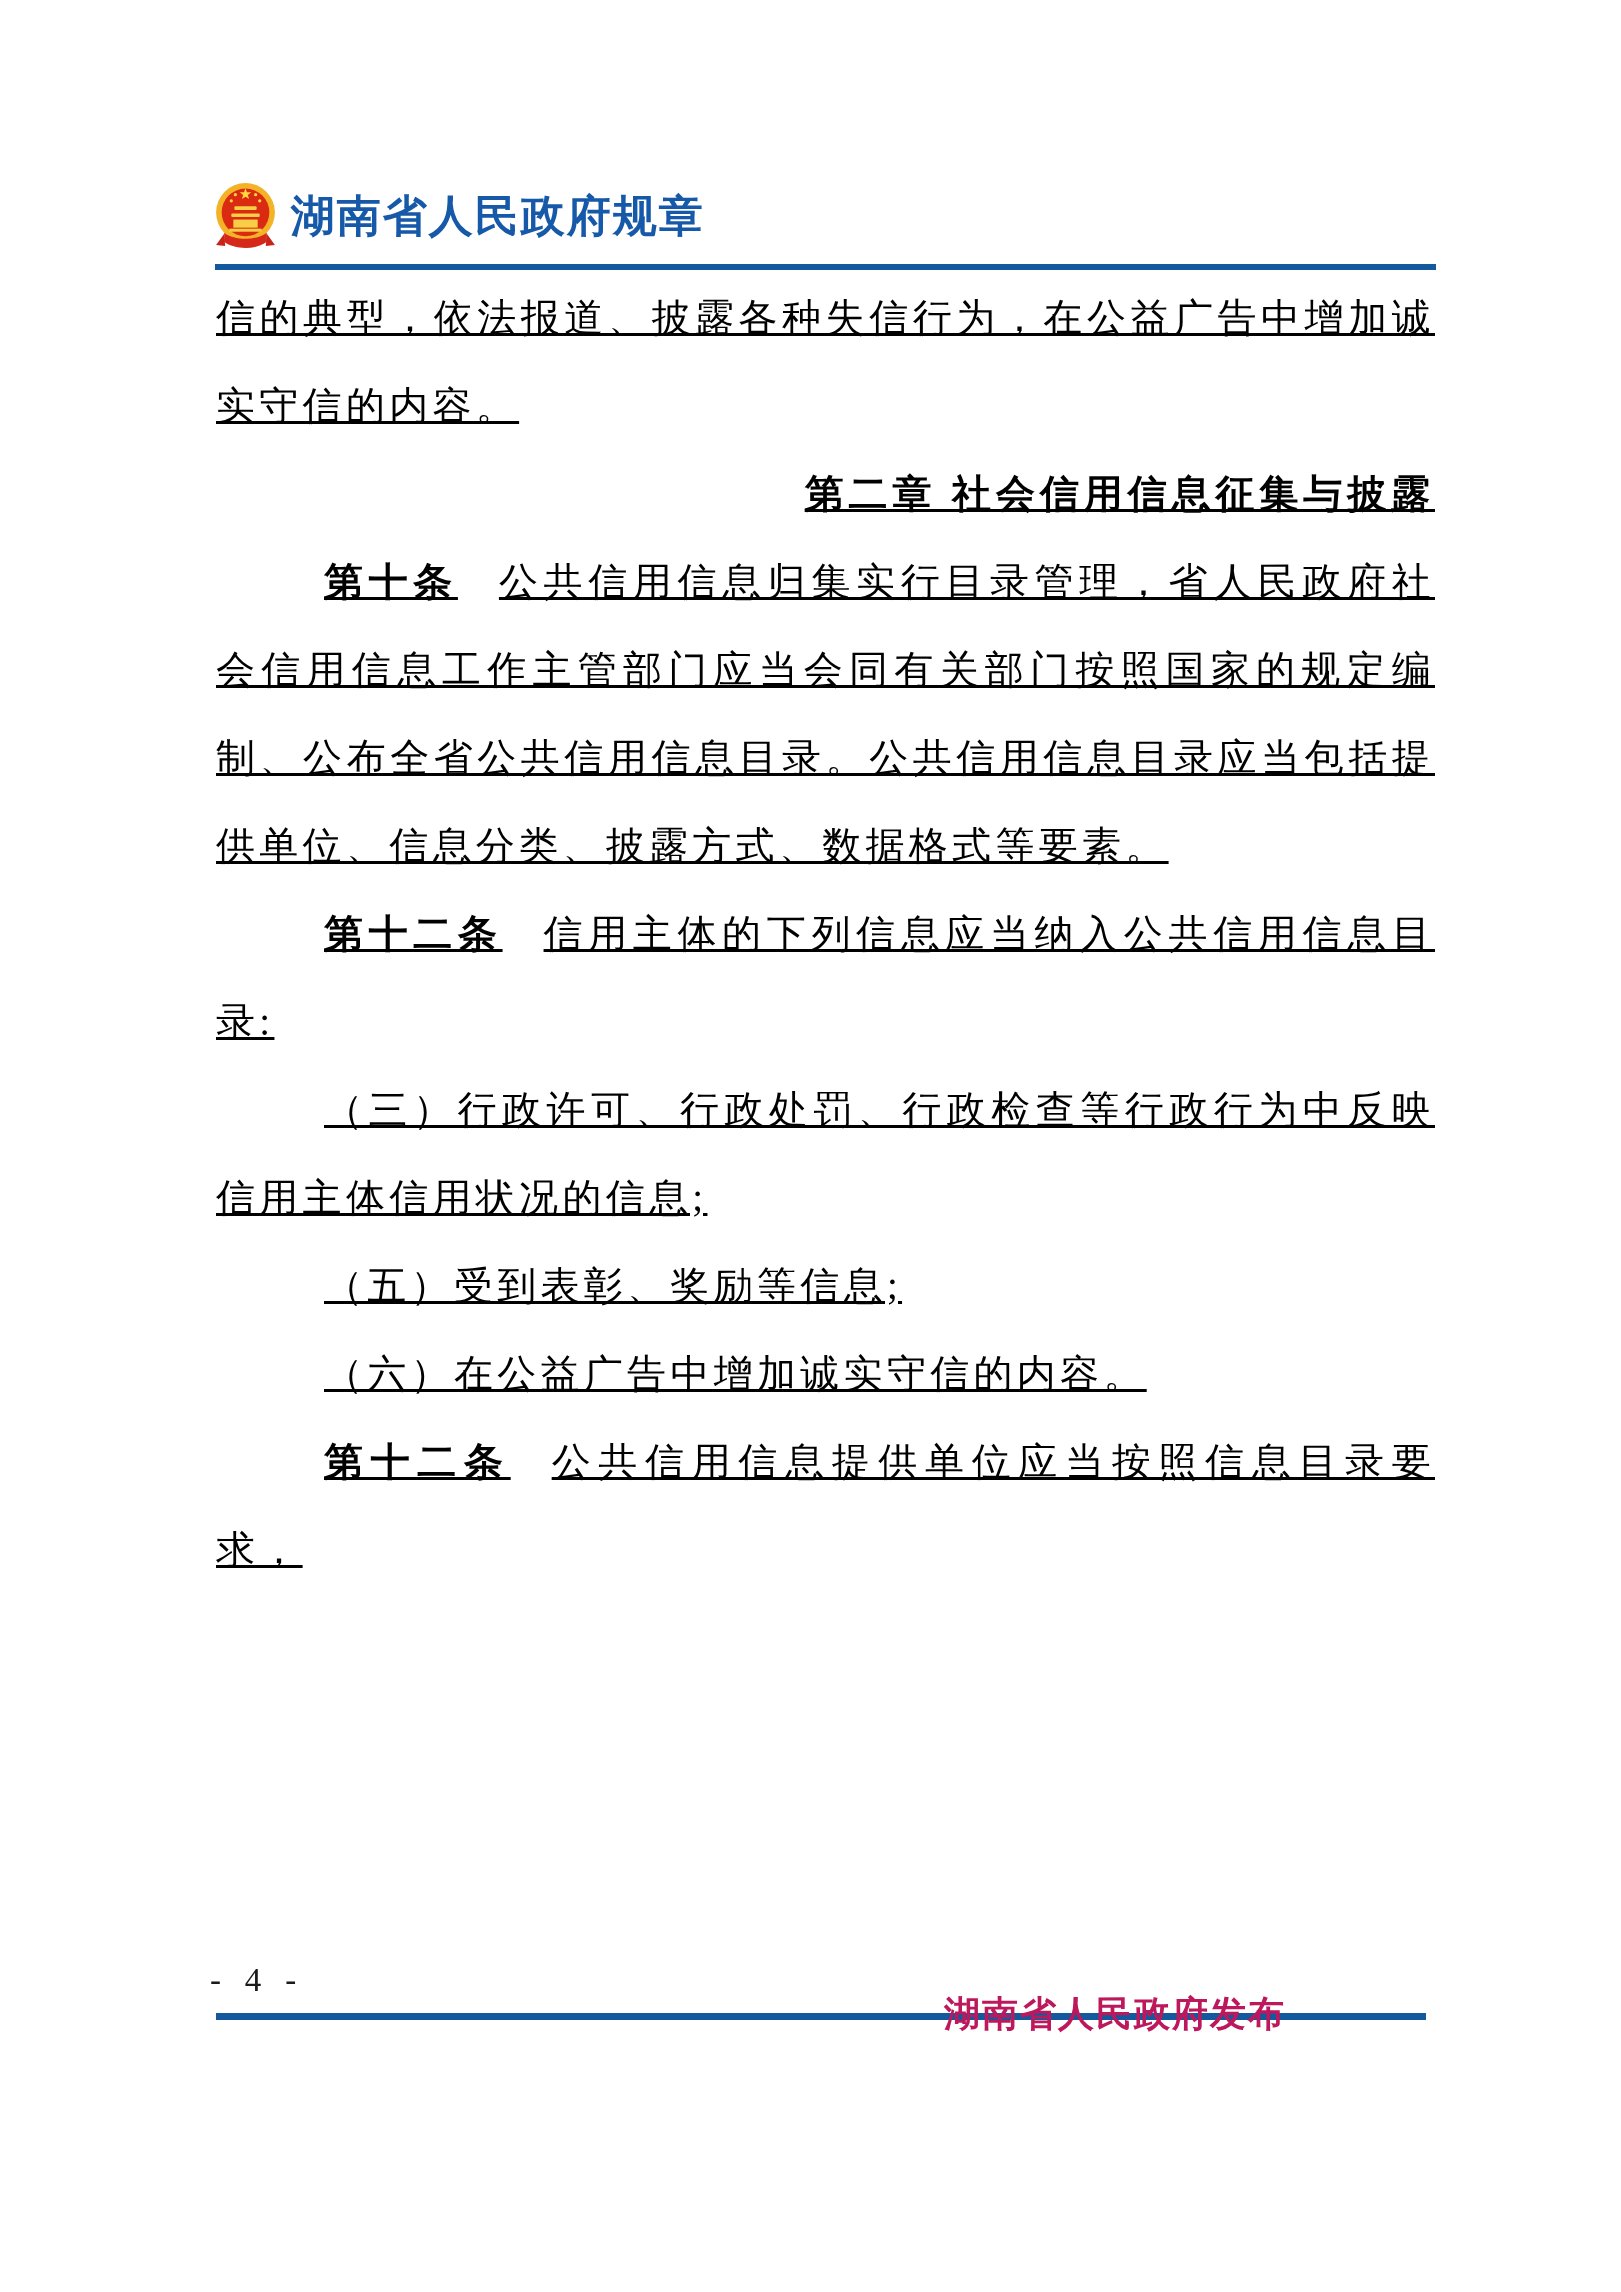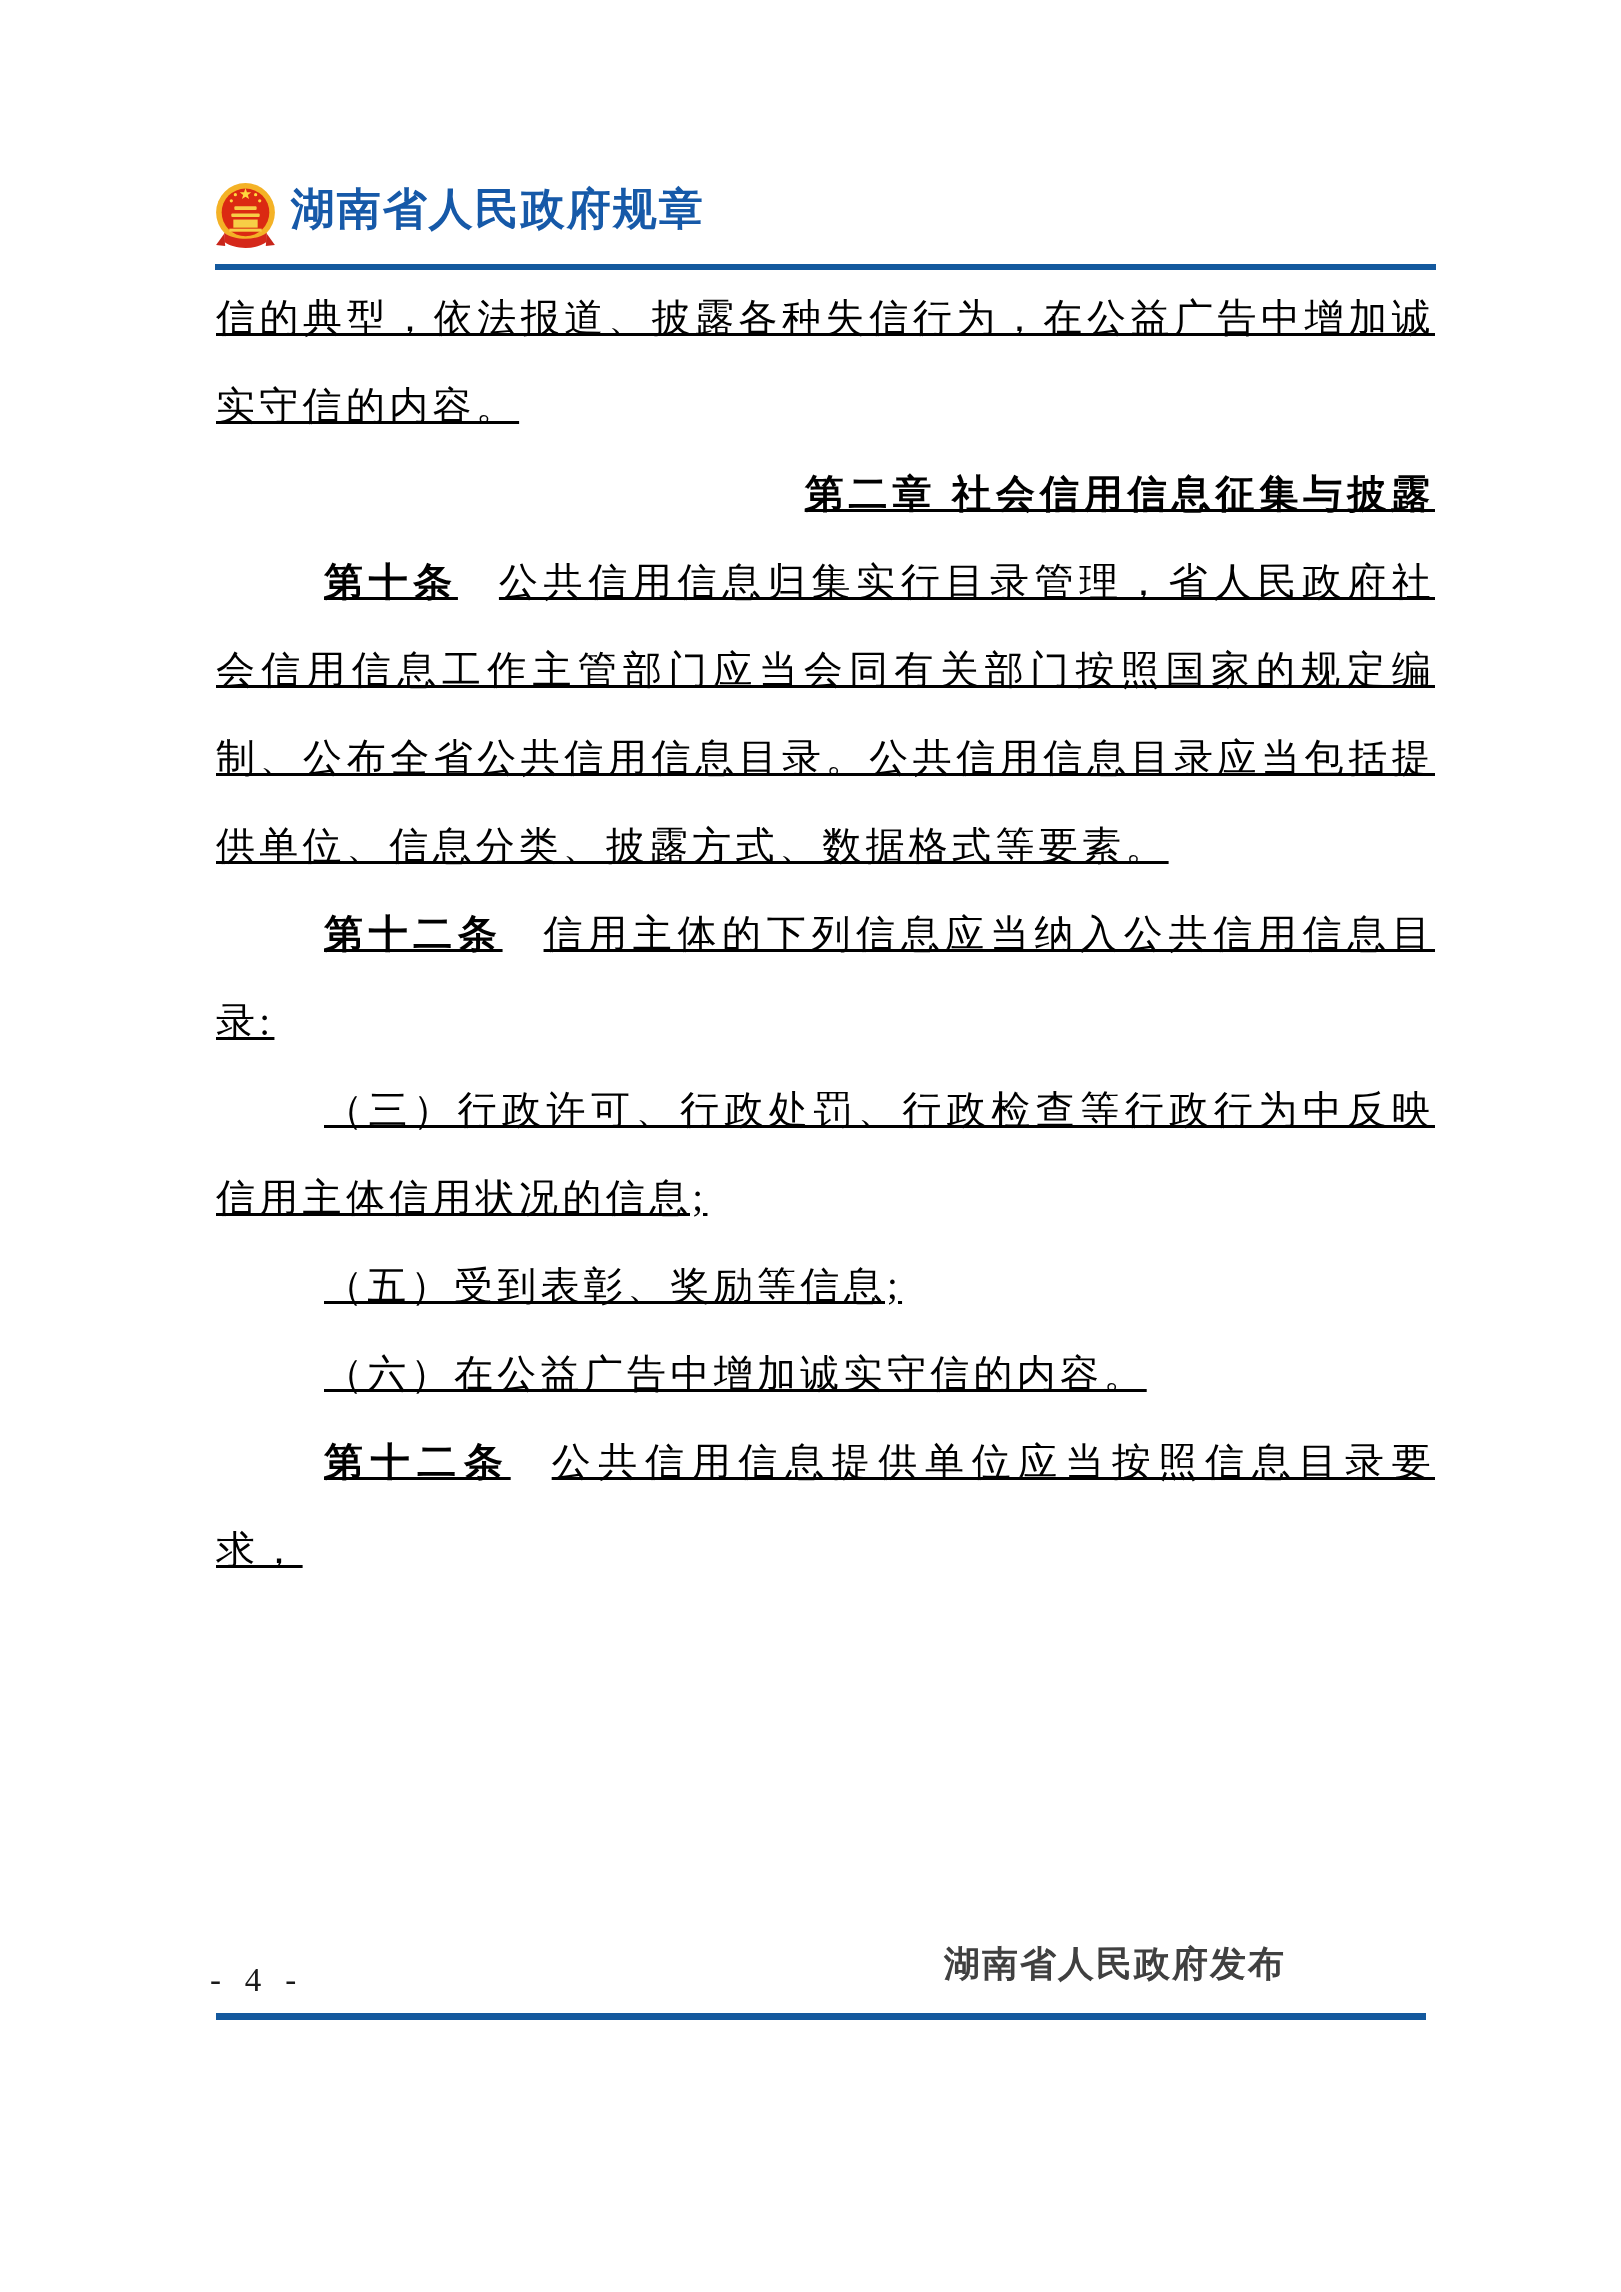--- a/index.html
+++ b/index.html
@@ -8,21 +8,21 @@
     width:1621px;height:2293px;
     background:#ffffff;
     margin:0 auto;
     overflow:hidden;
     font-family:"Liberation Serif","DejaVu Serif",serif;
     color:#000;
   }
   
   .header{
     position:absolute;left:214px;top:180px;
-    display:flex;align-items:flex-start;gap:13.7px;
+    display:flex;align-items:center;gap:13.7px;
   }
   .emblem{flex:0 0 auto;display:block;}
   .header-title{
     font-family:"Liberation Sans","DejaVu Sans",sans-serif;
     font-weight:bold;
     font-size:44px;
     letter-spacing:2px;
     color:#1659a8;
     white-space:nowrap;
   }
@@ -52,25 +52,25 @@
     font-weight:bold;
     margin-right:41px;
   }
   
   .page-num{
     position:absolute;left:210px;top:1962px;
     font-size:33px;letter-spacing:7.8px;color:#1a1a1a;
   }
   .footer-rule{left:216px;top:2013px;width:1210px;height:6.9px;}
   .publisher{
-    position:absolute;right:335px;top:1940px;
+    position:absolute;right:335px;top:1990px;
     font-family:"Liberation Sans","DejaVu Sans",sans-serif;
     font-weight:bold;
     font-size:36px;letter-spacing:2px;
-    color:#404040;white-space:nowrap;
+    color:#be185d;white-space:nowrap;
   }
 </style>
 </head>
 <body>
 
 <div class="page">
 
   <div class="header">
     <svg class="emblem" width="63" height="73" viewBox="0 0 62 72" aria-hidden="true">
       <circle cx="31" cy="32" r="29" fill="#f4b226"></circle>

